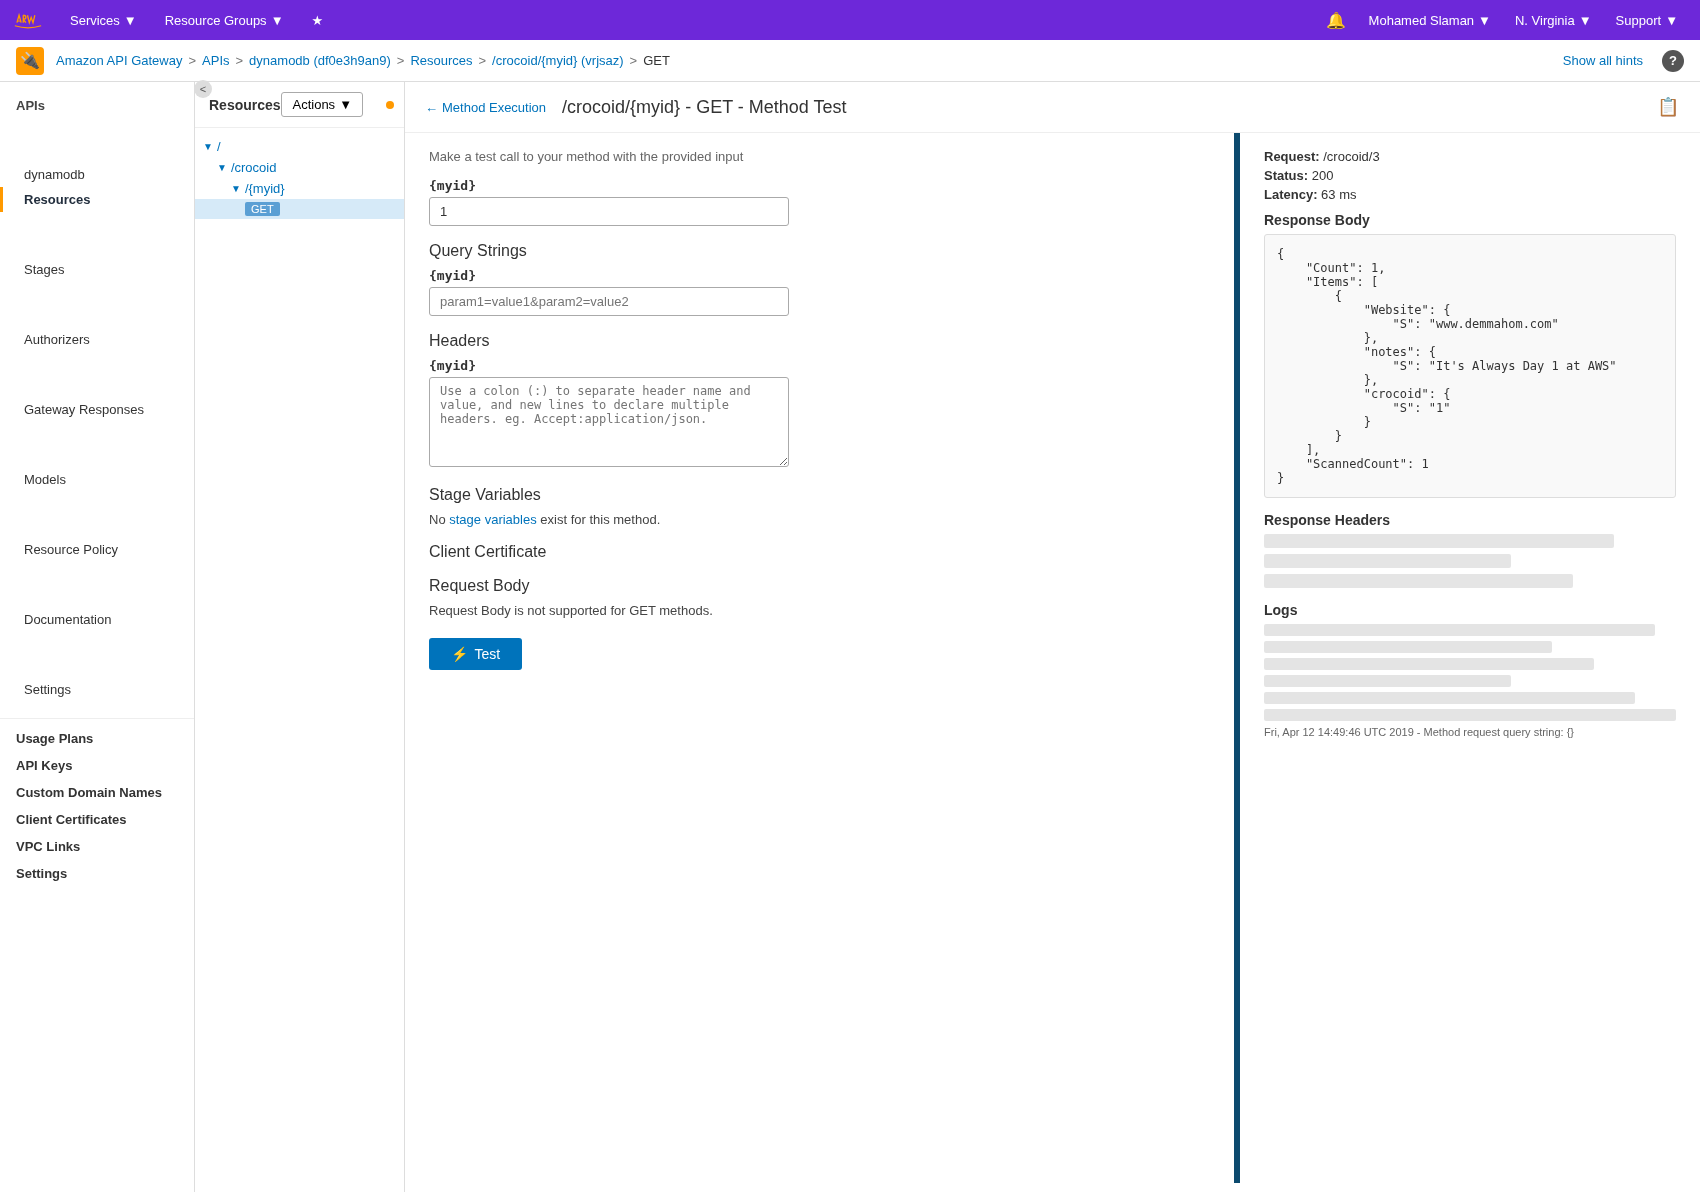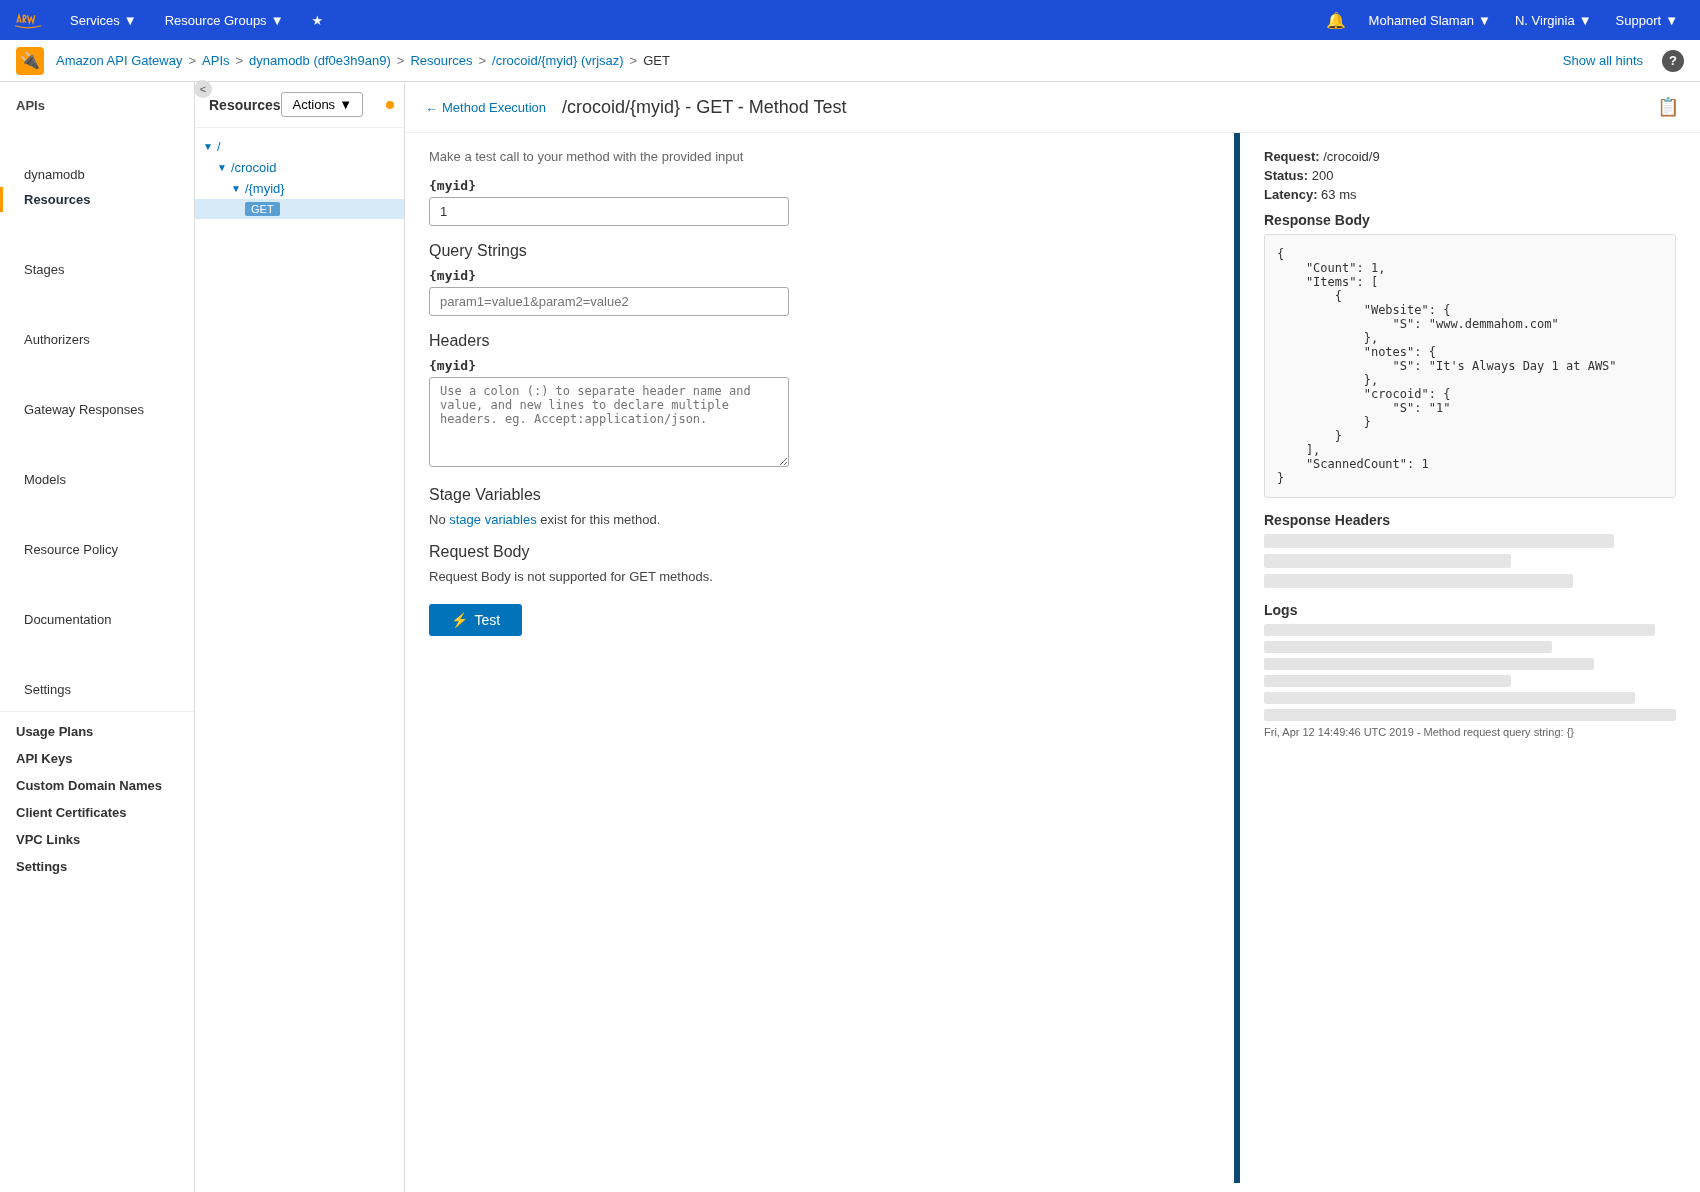--- a/index.html
+++ b/index.html
@@ -1,20 +1,20 @@
 <!DOCTYPE html>
 <html><head>
   <meta charset="utf-8">
   <style>
     * { box-sizing: border-box; margin: 0; padding: 0; }
     body { font-family: -apple-system, BlinkMacSystemFont, 'Segoe UI', Arial, sans-serif; font-size: 13px; background: #f8f8f8; color: #232f3e; }
 
     
     .top-nav {
-      background: #1d4ed8;
+      background: #6d28d9;
       color: #fff;
       height: 40px;
       display: flex;
       align-items: center;
       padding: 0 12px;
       gap: 8px;
     }
     .top-nav .aws-logo {
       display: flex; align-items: center; gap: 4px; margin-right: 8px;
     }
@@ -82,21 +82,21 @@
     }
     .sidebar-item {
       font-size: 13px; color: #0073bb; padding: 5px 16px 5px 24px;
       cursor: pointer; display: block;
     }
     .sidebar-item.active {
       color: #232f3e; font-weight: 600;
       border-left: 3px solid #f90; padding-left: 21px;
     }
     .sidebar-item.plain { color: #333; margin-top: 45px; }
-    .sidebar-section { border-top: 1px solid #eee; margin-top: 9px; padding-top: 6px; }
+    .sidebar-section { border-top: 1px solid #eee; margin-top: 16px; padding-top: 6px; }
     .sidebar-top-item {
       font-size: 13px; font-weight: 600; color: #333;
       padding: 6px 16px; cursor: pointer; display: block;
     }
 
     
     .resources-panel {
       width: 210px;
       background: #fff;
       border-right: 1px solid #ddd;
@@ -436,36 +436,37 @@
         <div class="form-label">{myid}</div>
         <textarea class="form-textarea" placeholder="Use a colon (:) to separate header name and value, and new lines to declare multiple headers. eg. Accept:application/json." style=""></textarea>
 
         
         <div class="form-section-title">Stage Variables</div>
         <div class="stage-var-text">
           <span>No </span><a class="stage-var-link">stage variables</a><span> exist for this method.</span>
         </div>
 
         
+        <div class="form-section-title">Client Certificate</div>
 
         
         <div class="form-section-title">Request Body</div>
         <div class="not-supported">Request Body is not supported for GET methods.</div>
 
         
         <button class="test-btn">
           <span>⚡</span>
           <span>Test</span>
         </button>
       </div>
 
       <div class="right-results">
         <div class="result-line">
           <span class="result-label">Request:</span>
-          <span>/crocoid/9</span>
+          <span>/crocoid/3</span>
         </div>
         <div class="result-line">
           <span class="result-label">Status:</span>
           <span>200</span>
         </div>
         <div class="result-line">
           <span class="result-label">Latency:</span>
           <span>63 ms</span>
         </div>
 

